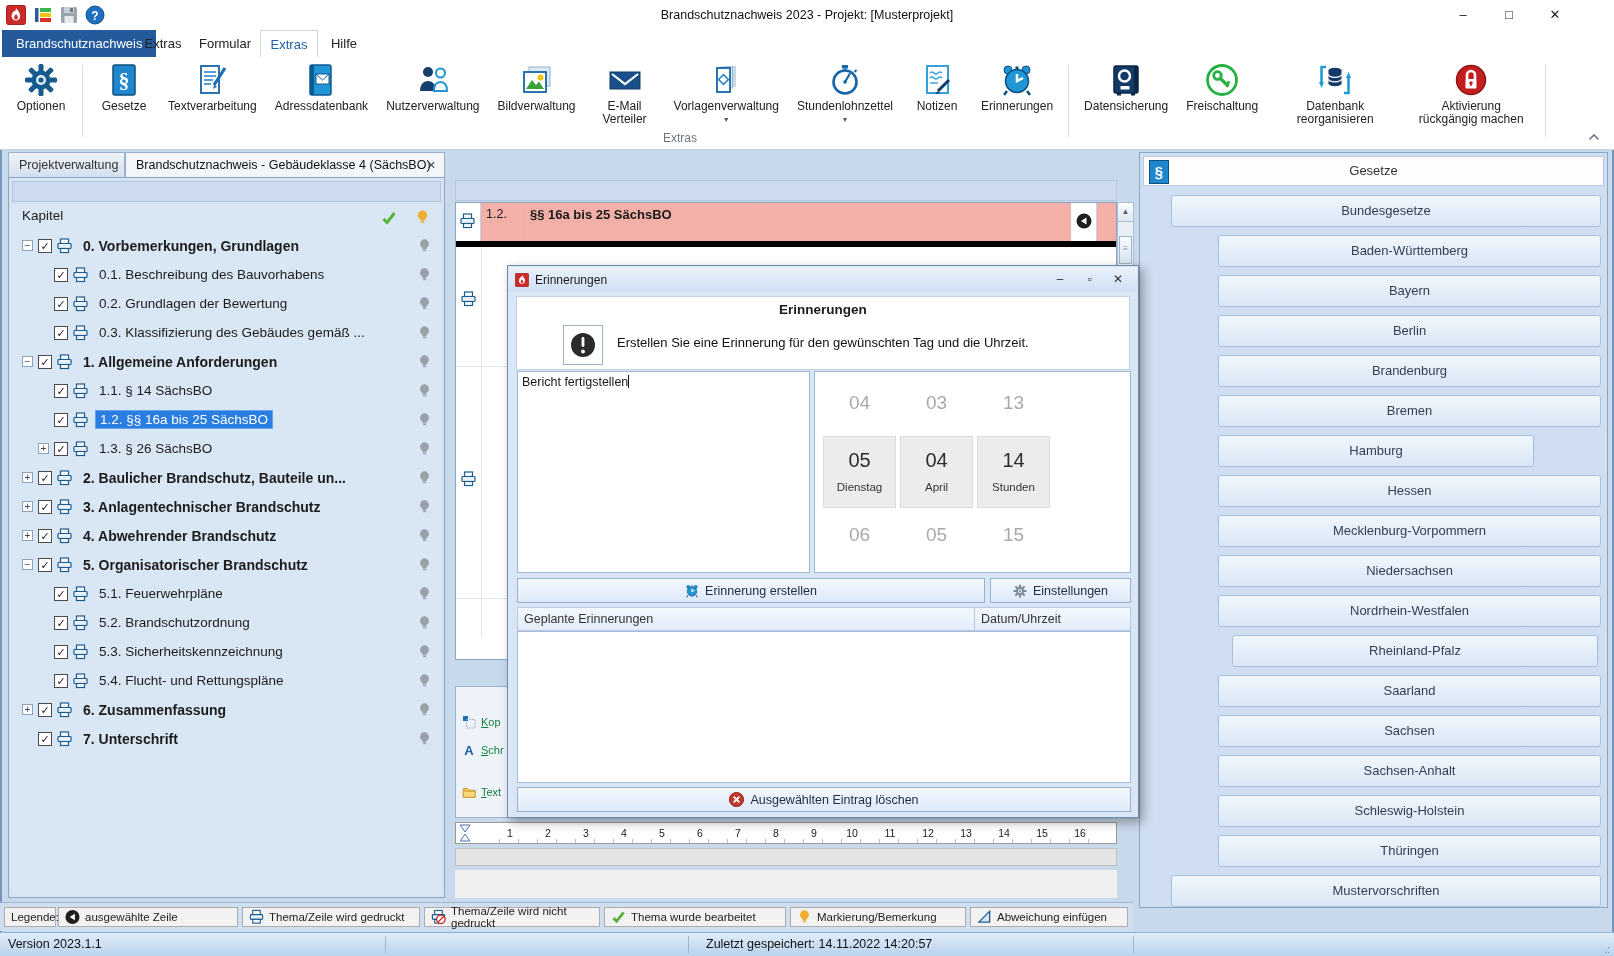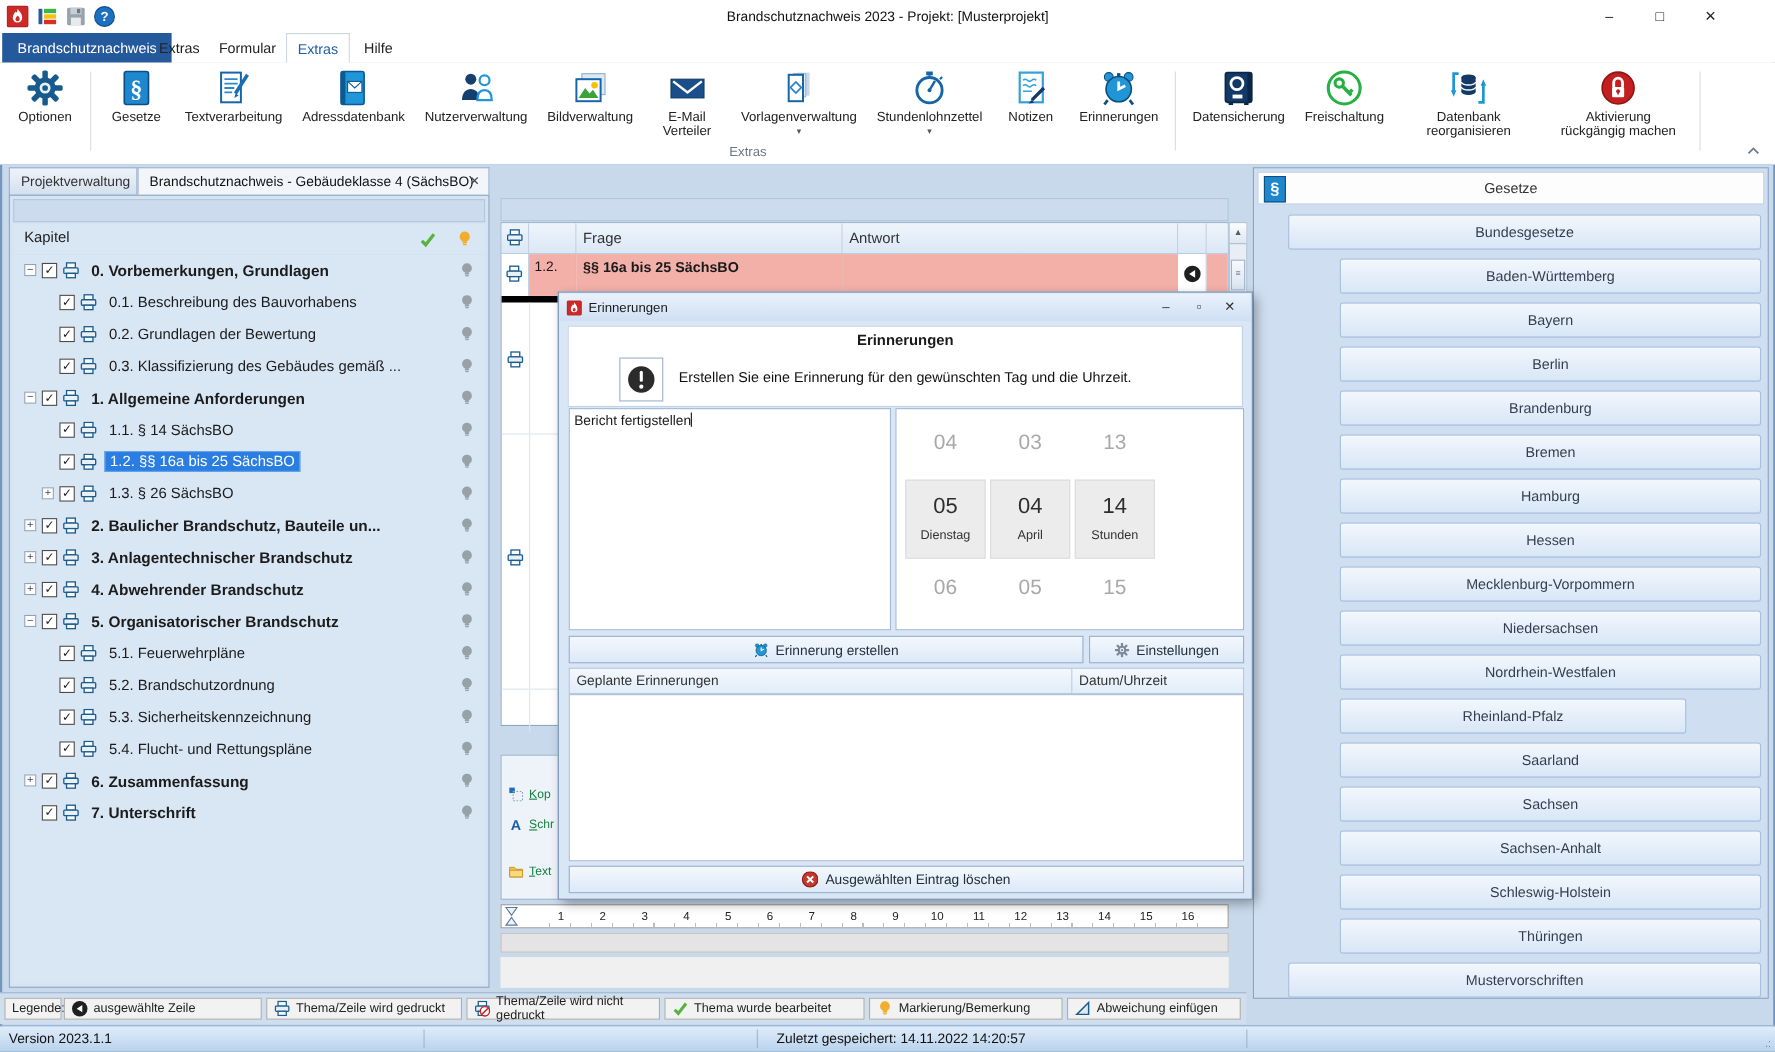--- a/index.html
+++ b/index.html
@@ -719,32 +719,20 @@
         <svg class="bulb ic">
           <use href="#ic-bulb"></use>
         </svg>
       </div>
     </div>
 </div>
 
 <div class="abs" id="mid-panel">
   <div id="mid-strip"></div>
   <div id="mid-table">
-    <div class="mt-header">
-      <div class="mt-h" style="width:25px;padding-left:4px">
-        <svg class="ic" style="width:16px;height:16px;margin-top:5px">
-            <use href="#ic-printer"></use>
-          </svg>
-      </div>
-      <div class="mt-h" style="width:43px"></div>
-      <div class="mt-h" style="width:242px">Frage</div>
-      <div class="mt-h" style="width:305px">Antwort</div>
-      <div class="mt-h" style="width:26px"></div>
-      <div class="mt-h" style="width:19px;border-right:none"></div>
-    </div>
     <div class="mt-row">
       <div class="mt-c white" style="width:25px">
         <svg class="ic" style="width:17px;height:16px;margin:10px 0 0 3px">
             <use href="#ic-printer"></use>
           </svg>
       </div>
       <div class="mt-c" style="width:43px;font-size:12.5px;padding:4px 0 0 5px">1.2.</div>
       <div class="mt-c" style="width:242px;font-size:13px;font-weight:bold;padding:4px 0 0 6px">§§ 16a bis 25 SächsBO</div>
       <div class="mt-c" style="width:305px"></div>
       <div class="mt-c white" style="width:26px">
@@ -849,41 +837,41 @@
     </div>
 
     <div class="rp-btn" style="left: 78px; width: 383px; top: 202px;">
       <span>Brandenburg</span>
     </div>
 
     <div class="rp-btn" style="left: 78px; width: 383px; top: 242px;">
       <span>Bremen</span>
     </div>
 
-    <div class="rp-btn" style="left: 78px; width: 383px; top: 282px;">
+    <div class="rp-btn" style="left: 78px; width: 316px; top: 282px;">
       <span>Hamburg</span>
     </div>
 
     <div class="rp-btn" style="left: 78px; width: 383px; top: 322px;">
       <span>Hessen</span>
     </div>
 
     <div class="rp-btn" style="left: 78px; width: 383px; top: 362px;">
       <span>Mecklenburg-Vorpommern</span>
     </div>
 
     <div class="rp-btn" style="left: 78px; width: 383px; top: 402px;">
       <span>Niedersachsen</span>
     </div>
 
     <div class="rp-btn" style="left: 78px; width: 383px; top: 442px;">
       <span>Nordrhein-Westfalen</span>
     </div>
 
-    <div class="rp-btn" style="left: 78px; width: 315px; top: 482px;">
+    <div class="rp-btn" style="left: 92px; width: 366px; top: 482px;">
       <span>Rheinland-Pfalz</span>
     </div>
 
     <div class="rp-btn" style="left: 78px; width: 383px; top: 522px;">
       <span>Saarland</span>
     </div>
 
     <div class="rp-btn" style="left: 78px; width: 383px; top: 562px;">
       <span>Sachsen</span>
     </div>

